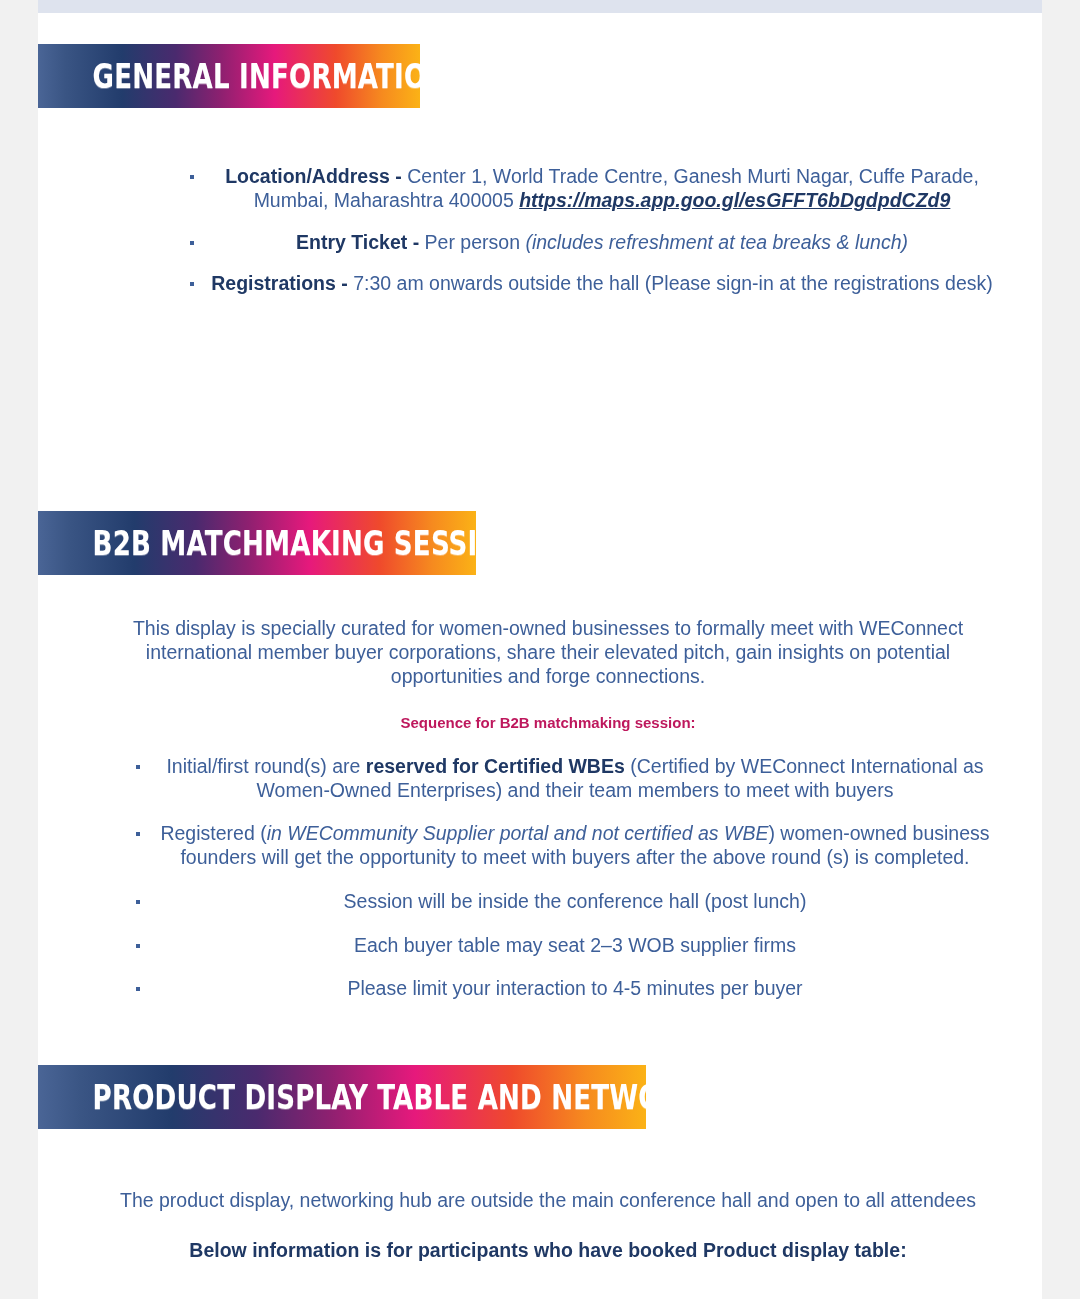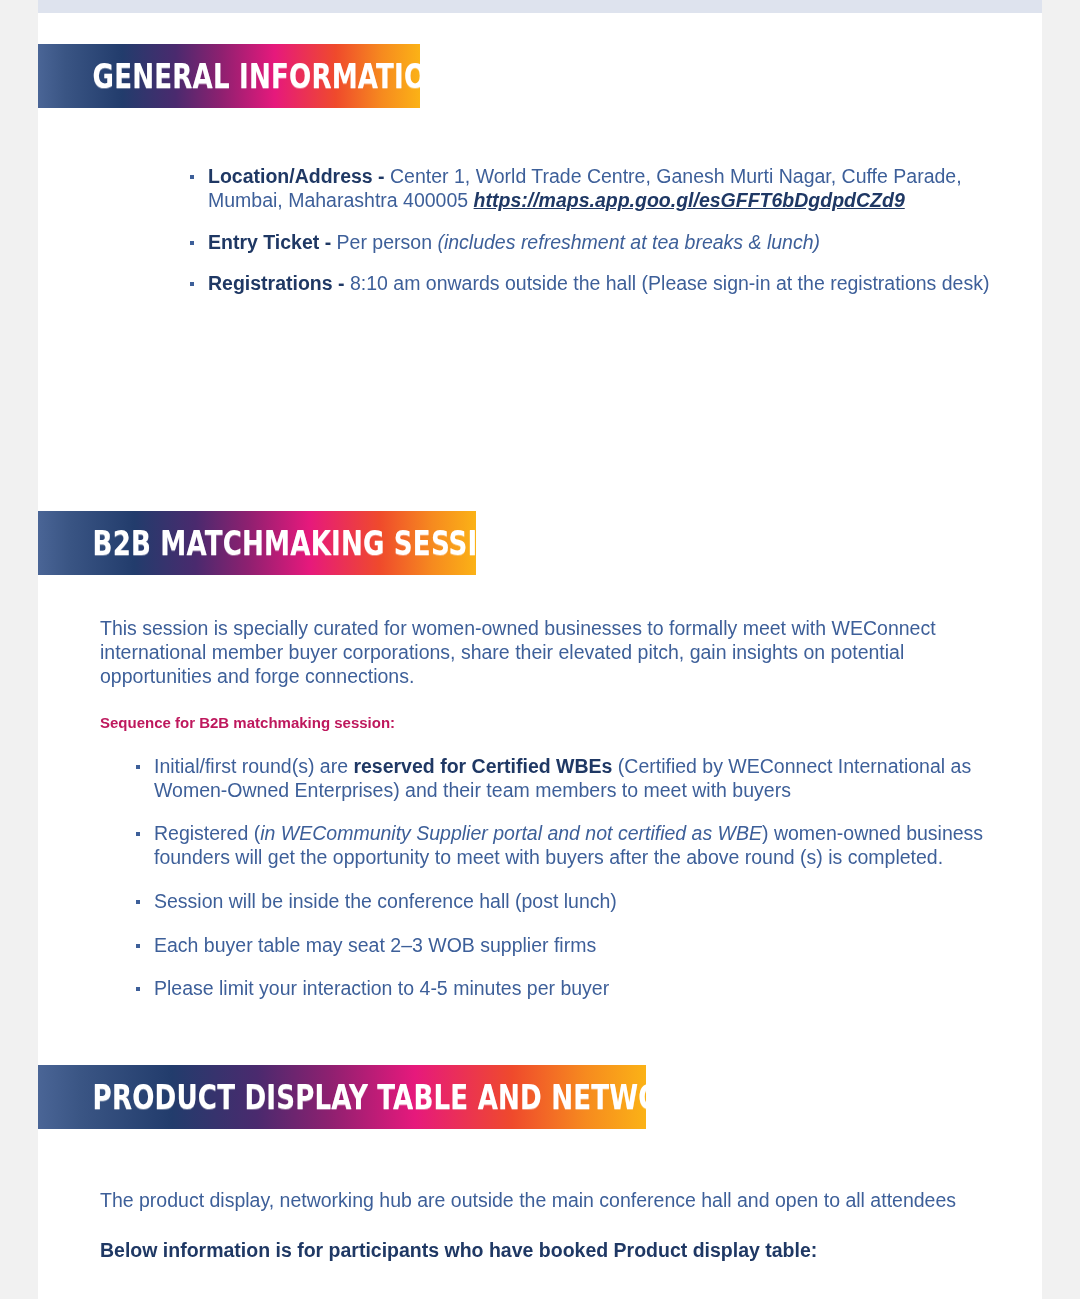--- a/index.html
+++ b/index.html
@@ -16,20 +16,21 @@
   }
 
   
   #page-sheet {
     position: absolute;
     left: 38px;
     top: 0;
     width: 1004px;
     height: 1299px;
     background: #ffffff;
+    text-align: center;
   }
   #top-strip {
     position: absolute;
     left: 0;
     top: 0;
     width: 1004px;
     height: 13px;
     background: #dee3ee;
   }
 
@@ -157,33 +158,33 @@
 
         <li>
           <span class="b">Location/Address -</span><span> Center 1, World Trade Centre, Ganesh Murti Nagar, Cuffe Parade, Mumbai, Maharashtra 400005 </span><a class="maplink" href="#">https://maps.app.goo.gl/esGFFT6bDgdpdCZd9</a>
         </li>
 
         <li>
           <span class="b">Entry Ticket -</span><span> Per person </span><span class="i">(includes refreshment at tea breaks &amp; lunch)</span>
         </li>
 
         <li>
-          <span class="b">Registrations -</span><span> 8:10 am onwards outside the hall (Please sign-in at the registrations desk)</span>
+          <span class="b">Registrations -</span><span> 7:30 am onwards outside the hall (Please sign-in at the registrations desk)</span>
         </li>
 
       </ul>
     </div>
 
     <div class="section-bar" id="bar-b2b">
       <div class="section-bar-title">B2B MATCHMAKING SESSION</div>
     </div>
 
     <div class="body-block">
 
-      <p class="para" id="b2b-intro">This session is specially curated for women-owned businesses to formally meet with WEConnect international member buyer corporations, share their elevated pitch, gain insights on potential opportunities and forge connections.</p>
+      <p class="para" id="b2b-intro">This display is specially curated for women-owned businesses to formally meet with WEConnect international member buyer corporations, share their elevated pitch, gain insights on potential opportunities and forge connections.</p>
 
       <p class="para" id="b2b-seq-heading">Sequence for B2B matchmaking session:</p>
 
       <ul class="bullets" id="b2b-bullets">
 
         <li>
           <span>Initial/first round(s) are </span><span class="b">reserved for Certified WBEs</span><span> (Certified by WEConnect International as Women-Owned Enterprises) and their team members to meet with buyers</span>
         </li>
 
         <li>

